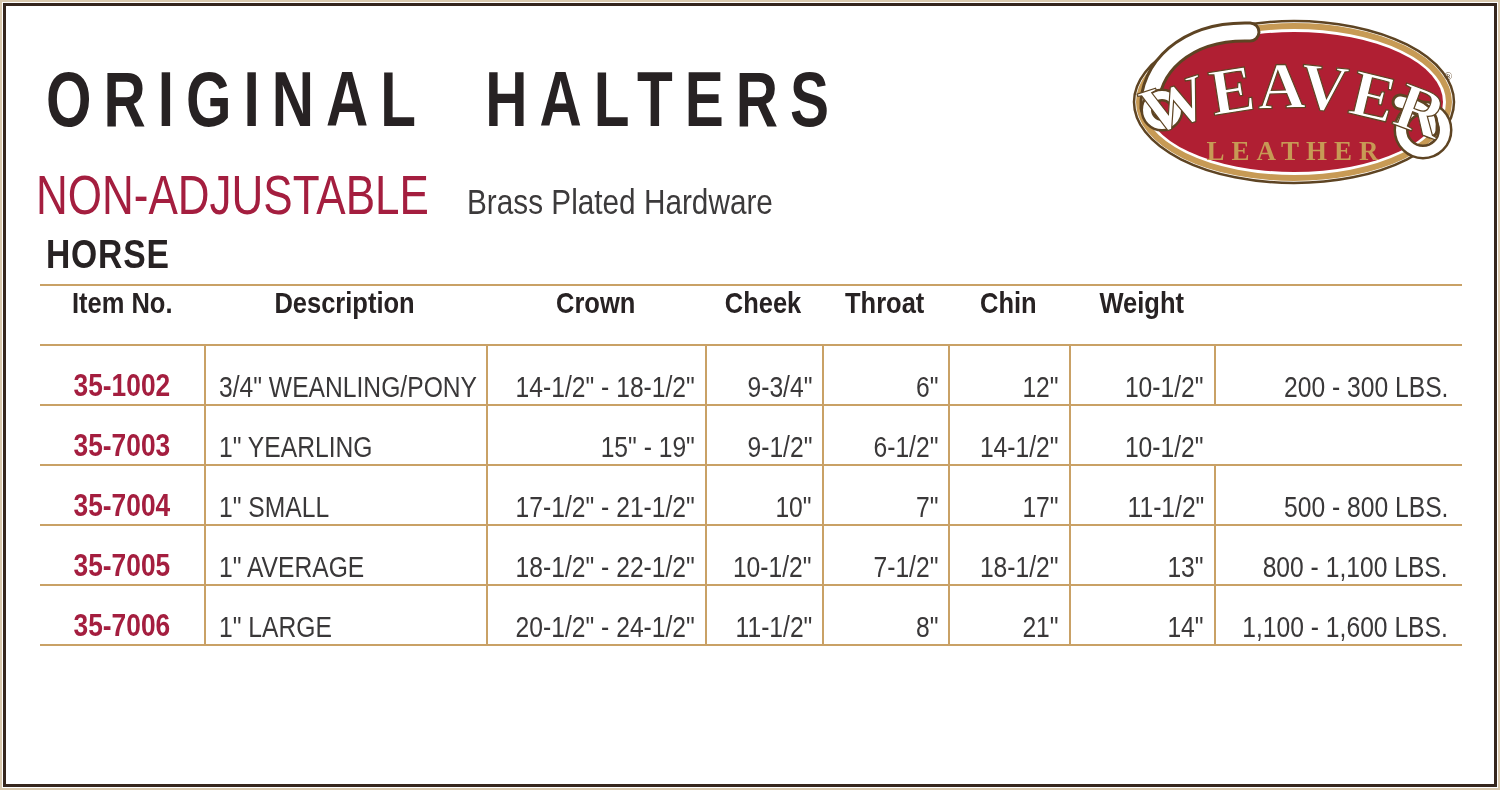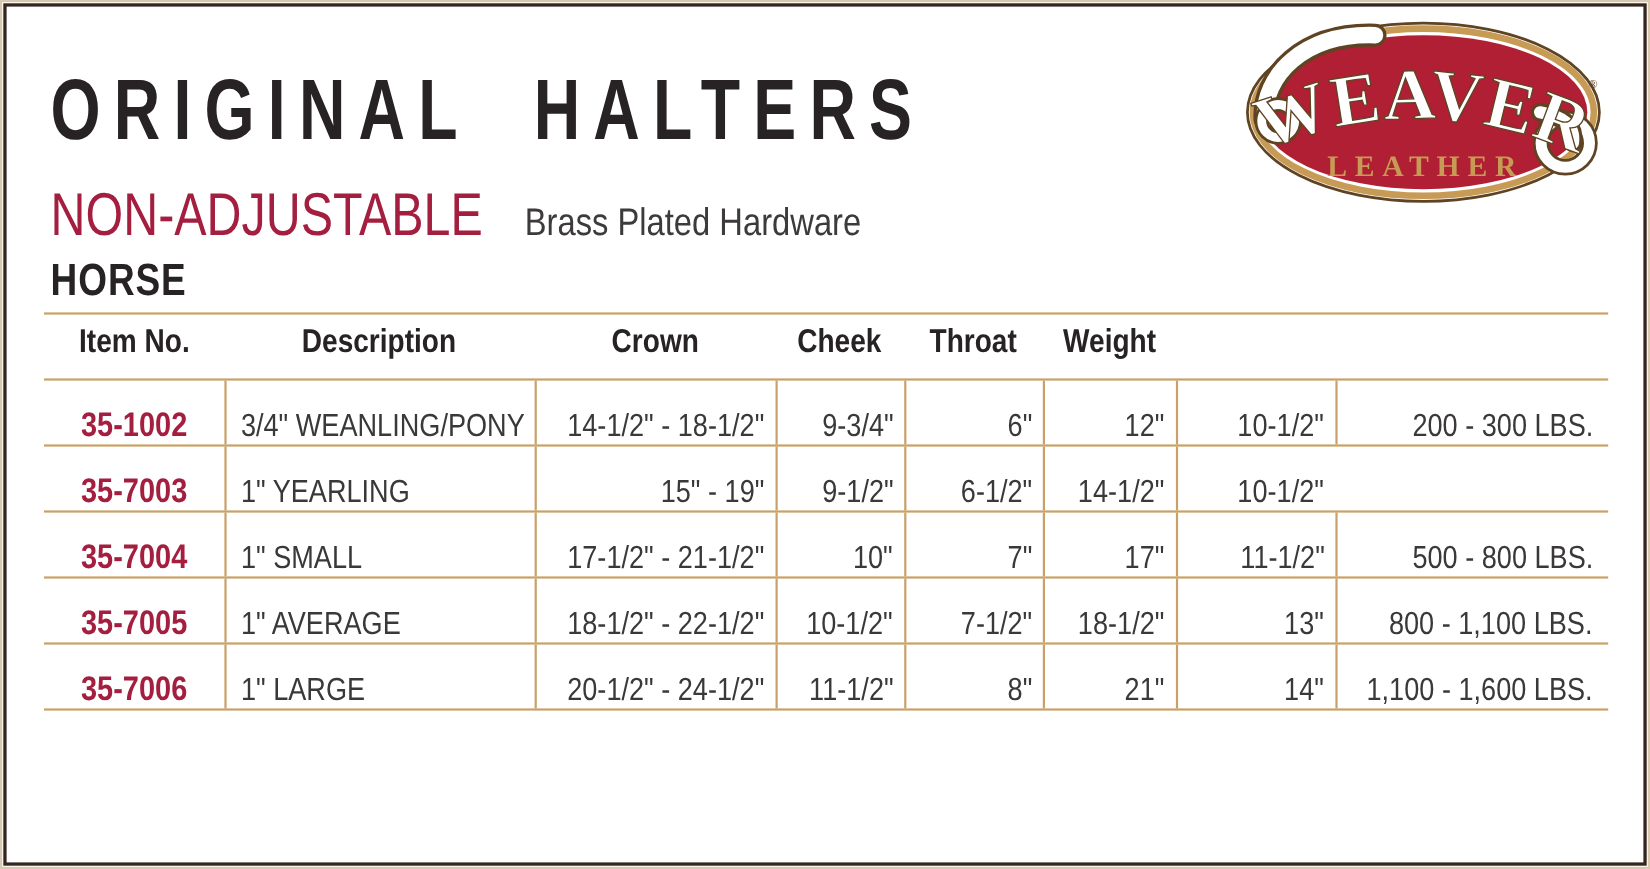--- a/index.html
+++ b/index.html
@@ -11,21 +11,21 @@
   .page-border{position:absolute;inset:3px;border:3px solid #35261d;pointer-events:none;}
 
   
   .doc-title{
     position:absolute;left:46px;top:60px;margin:0;
     font-size:78px;font-weight:700;color:#272223;line-height:1;
     letter-spacing:16px;word-spacing:40px;white-space:nowrap;
     transform:scaleX(0.75);transform-origin:left top;
   }
   .subtitle-row{
-    position:absolute;left:46px;top:168px;display:flex;align-items:baseline;white-space:nowrap;
+    position:absolute;left:36px;top:168px;display:flex;align-items:baseline;white-space:nowrap;
   }
   .subtitle-main{
     font-size:55px;font-weight:400;color:#a41e3f;line-height:1;letter-spacing:0px;
     display:inline-block;transform:scaleX(0.80);transform-origin:left bottom;
   }
   .subtitle-note{
     font-size:35px;font-weight:400;color:#3c3a3b;line-height:1;margin-left:-60px;
     display:inline-block;transform:scaleX(0.85);transform-origin:left bottom;
   }
   .section-heading{
@@ -44,21 +44,21 @@
   }
   .t-row{
     display:grid;
     grid-template-columns:164px 282px 219px 117px 126px 121px 145px 248px;
     border-bottom:2px solid #c9a166;
     box-sizing:border-box;
   }
   .t-head{height:60px;}
   .t-data{height:60px;}
   .t-cell{display:flex;align-items:flex-end;box-sizing:border-box;overflow:visible;white-space:nowrap;}
-  .t-head .t-cell{align-items:center;padding-bottom:9px;justify-content:center;}
+  .t-head .t-cell{align-items:flex-start;padding-bottom:9px;justify-content:center;}
   .t-data .t-cell + .t-cell{border-left:2px solid #c9a166;}
 
   .hd{font-size:30px;font-weight:700;color:#272223;}
   .cx{display:inline-block;transform:scaleX(0.85);}
   .cx-c{transform-origin:center center;}
   .cx-l{transform-origin:left center;}
   .cx-r{transform-origin:right center;}
 
   .c-item{justify-content:center;}
   .c-item span{font-size:31px;font-weight:700;color:#a41e3f;}
@@ -122,20 +122,23 @@
     <div class="t-cell">
         <span class="hd cx cx-c">Crown</span>
       </div>
     <div class="t-cell">
         <span class="hd cx cx-c">Cheek</span>
       </div>
     <div class="t-cell">
         <span class="hd cx cx-c">Throat</span>
       </div>
     <div class="t-cell">
+        <span class="hd cx cx-c">Chin</span>
+      </div>
+    <div class="t-cell">
         <span class="hd cx cx-c">Weight</span>
       </div>
   </div>
 
   <div class="t-row t-data">
     <div class="t-cell c-item">
         <span class="cx cx-c">35-1002</span>
       </div>
     <div class="t-cell c-desc">
         <span class="cx cx-l">3/4" WEANLING/PONY</span>

